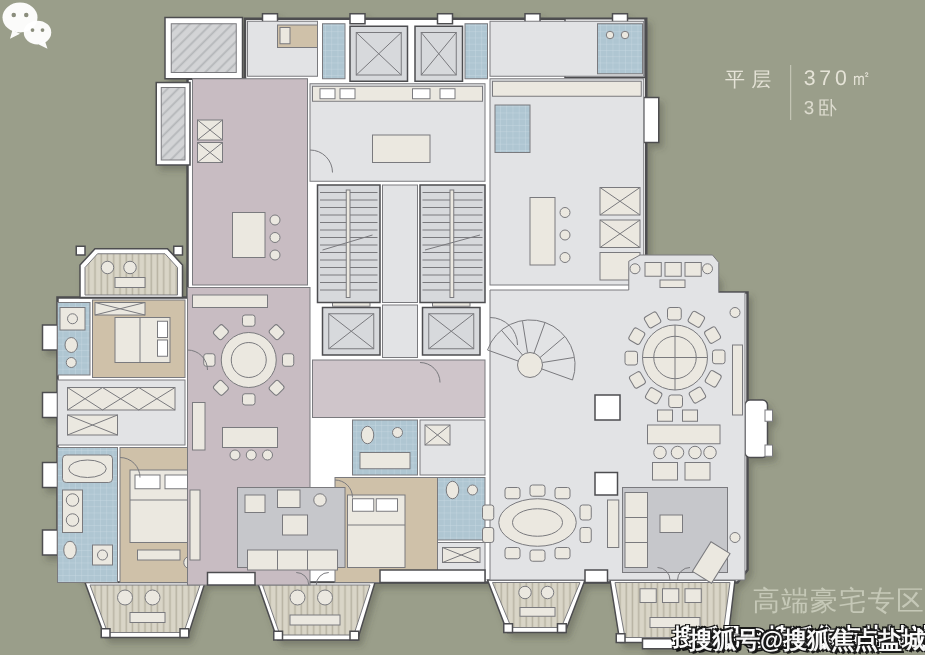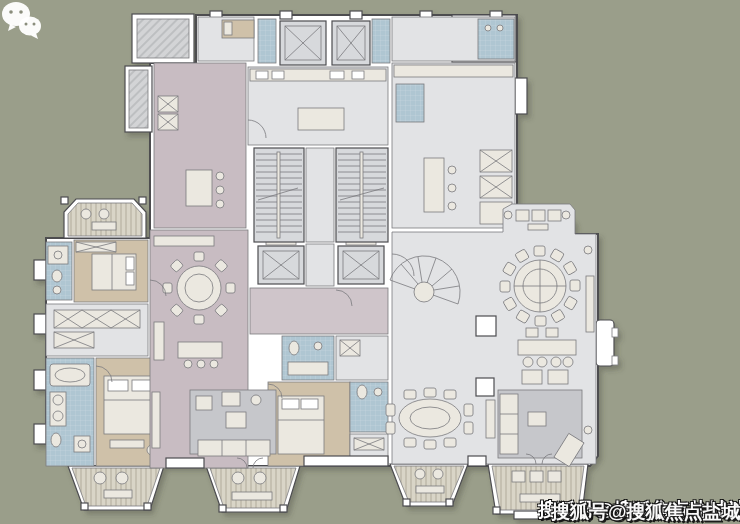--- a/index.html
+++ b/index.html
@@ -420,27 +420,36 @@
     <path d="M536,464 A10 10 0 0 0 526,454 M542,464 A10 10 0 0 1 552,454"></path>
   </g>
 
   <g>
     <rect x="166" y="458" width="38" height="10" class="c-wall sd"></rect>
     <rect x="304" y="456" width="84" height="10" class="c-wall sd"></rect>
     <rect x="468" y="456" width="18" height="10" class="c-wall sd"></rect>
   </g>
 </svg>
 
+  <div class="title-block">
+    <span class="tb-type">平层</span>
+    <span class="tb-divider"></span>
+    <div class="tb-right">
+      <span class="tb-area">370㎡</span>
+      <span class="tb-bedrooms">3卧</span>
+    </div>
+  </div>
 
   <svg class="wechat" viewBox="0 0 42 40">
     <ellipse cx="16" cy="14" rx="14" ry="12" fill="#ffffff" opacity="0.96"></ellipse>
     <path d="M10,24 l-2,7 l8,-4 z" fill="#ffffff" opacity="0.96"></path>
     <circle cx="11" cy="12" r="1.8" fill="#8a8d7c"></circle>
       <circle cx="21" cy="12" r="1.8" fill="#8a8d7c"></circle>
     <ellipse cx="30" cy="26" rx="11" ry="9.5" fill="#ffffff" opacity="0.96"></ellipse>
     <path d="M36,33 l2,6 l-7,-3.5 z" fill="#ffffff" opacity="0.96"></path>
     <circle cx="26" cy="24" r="1.5" fill="#8a8d7c"></circle>
       <circle cx="34" cy="24" r="1.5" fill="#8a8d7c"></circle>
   </svg>
+  <div class="wm-section">高端豪宅专区</div>
   <div class="wm-account copy1">搜狐号@搜狐焦点盐城站</div>
   <div class="wm-account copy2">搜狐号@搜狐焦点盐城站</div>
 
 </div>
 
 </body></html>

